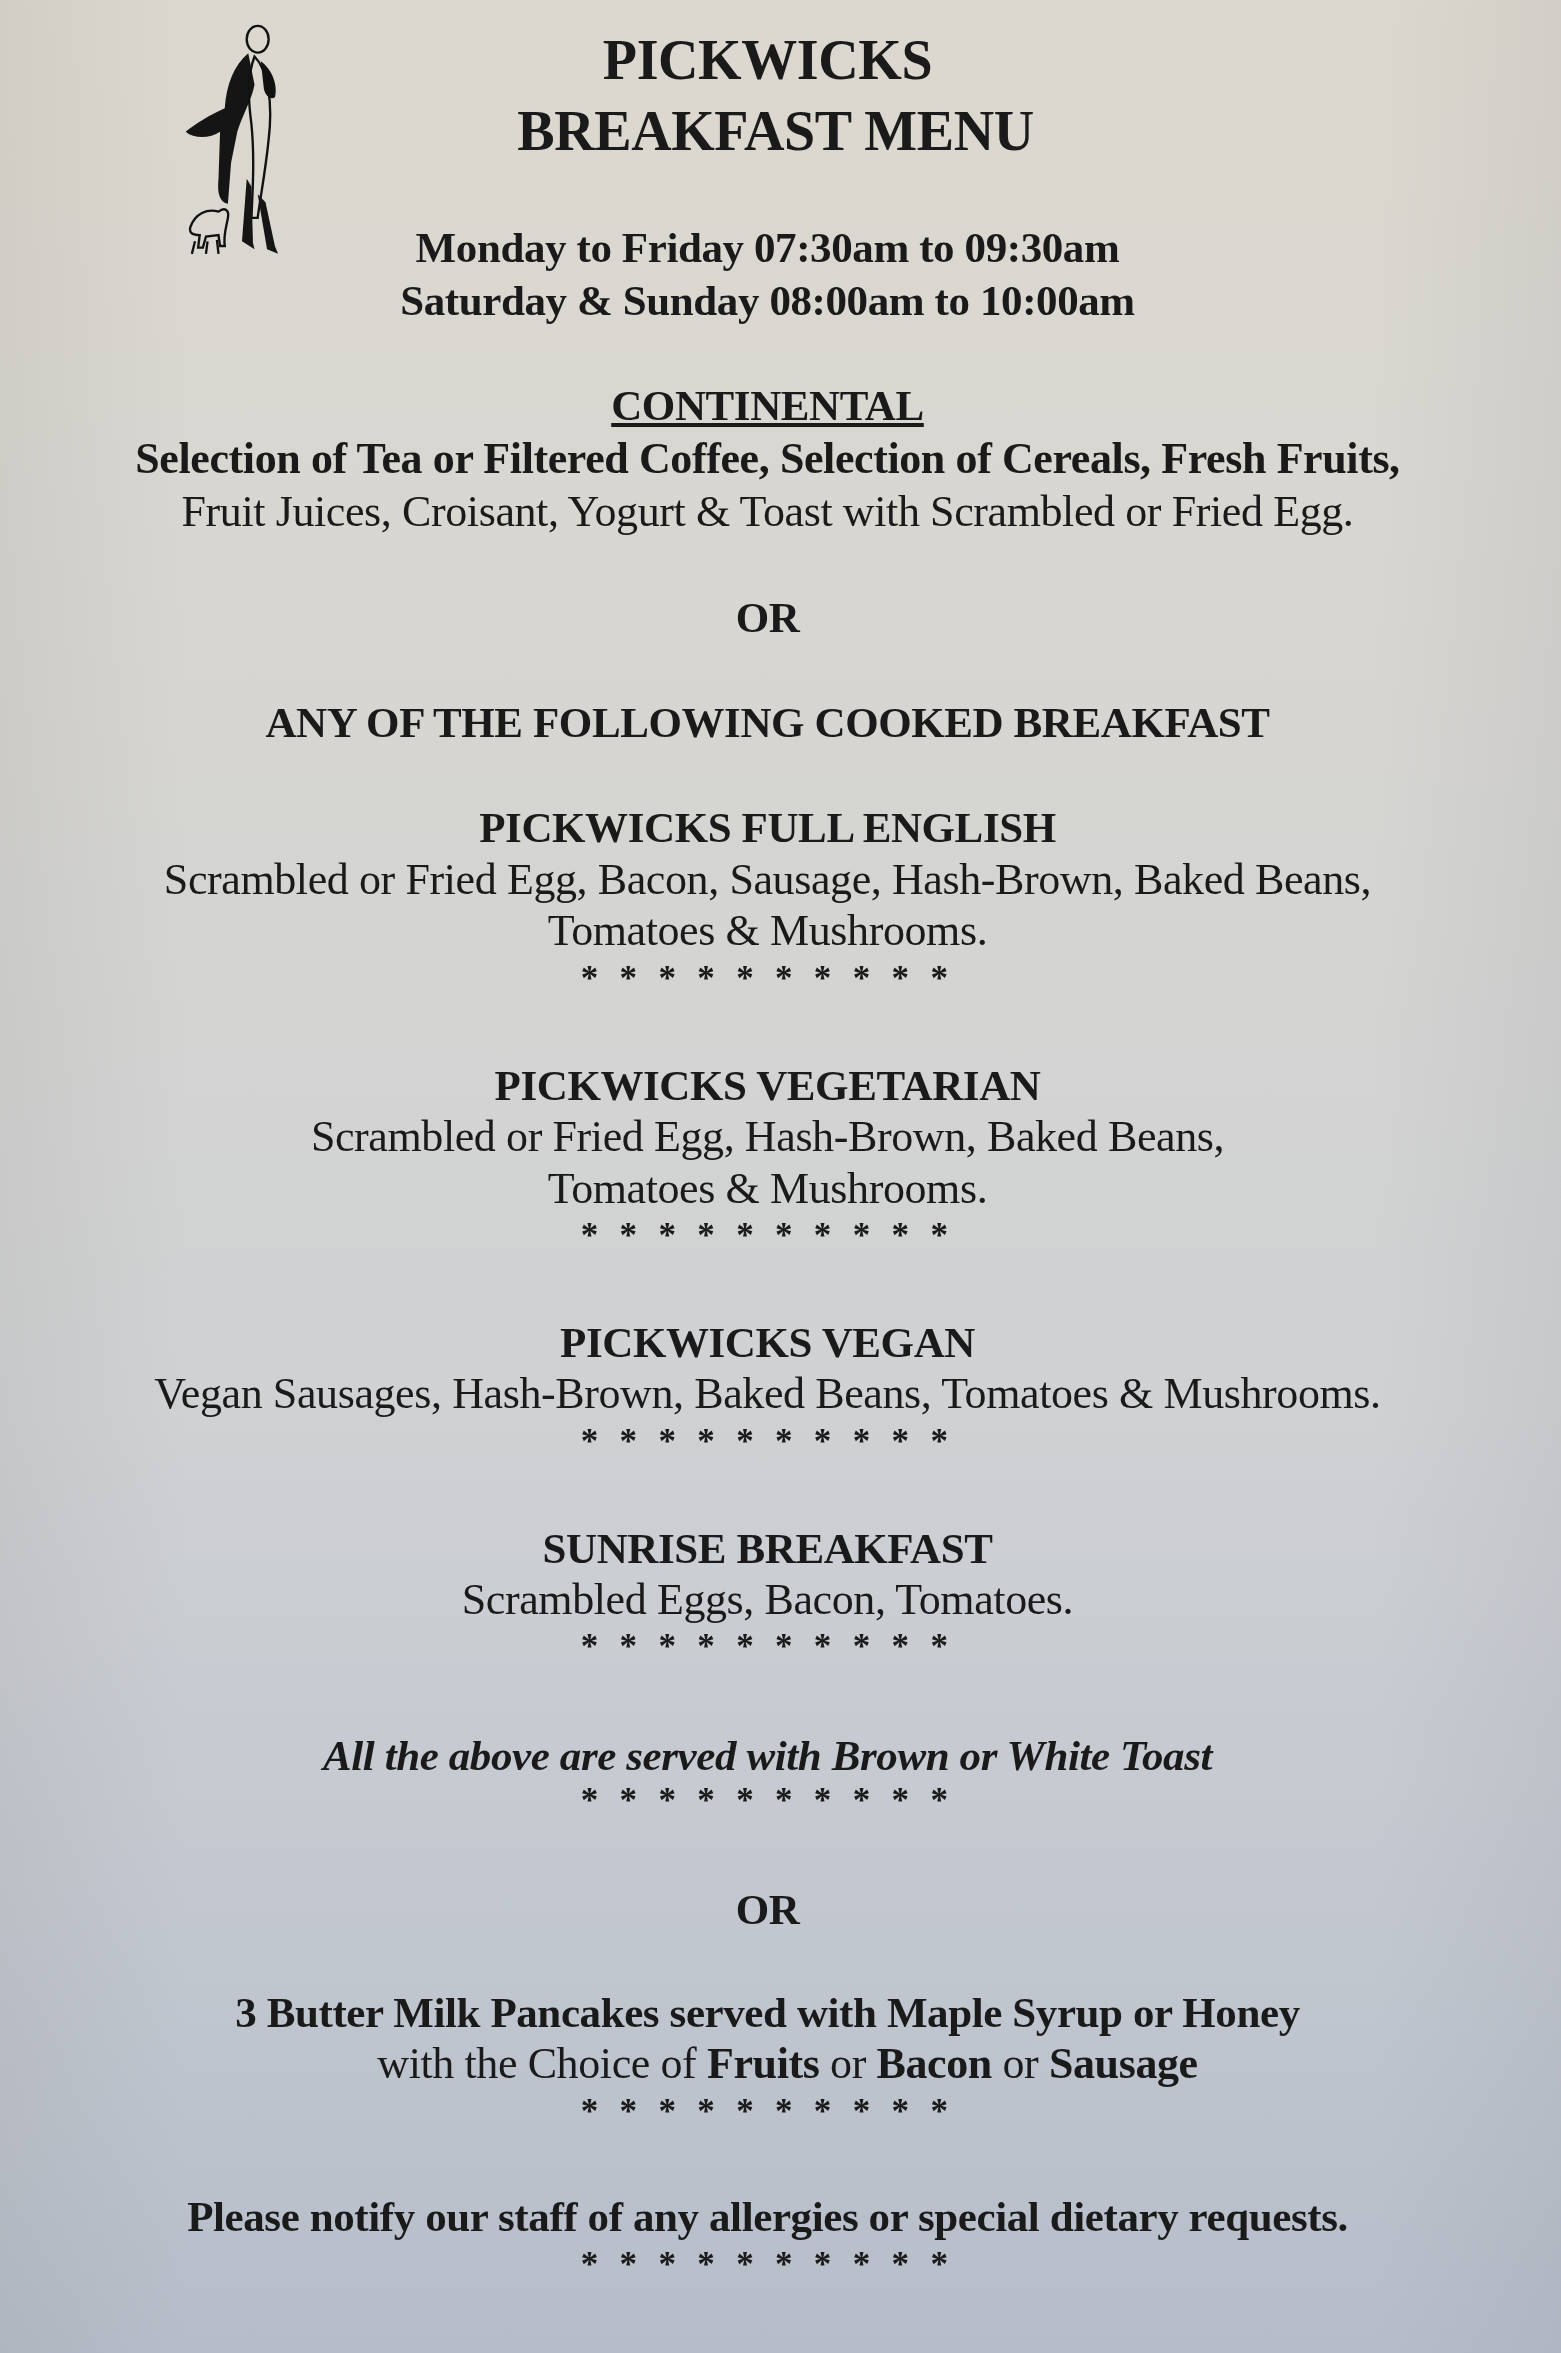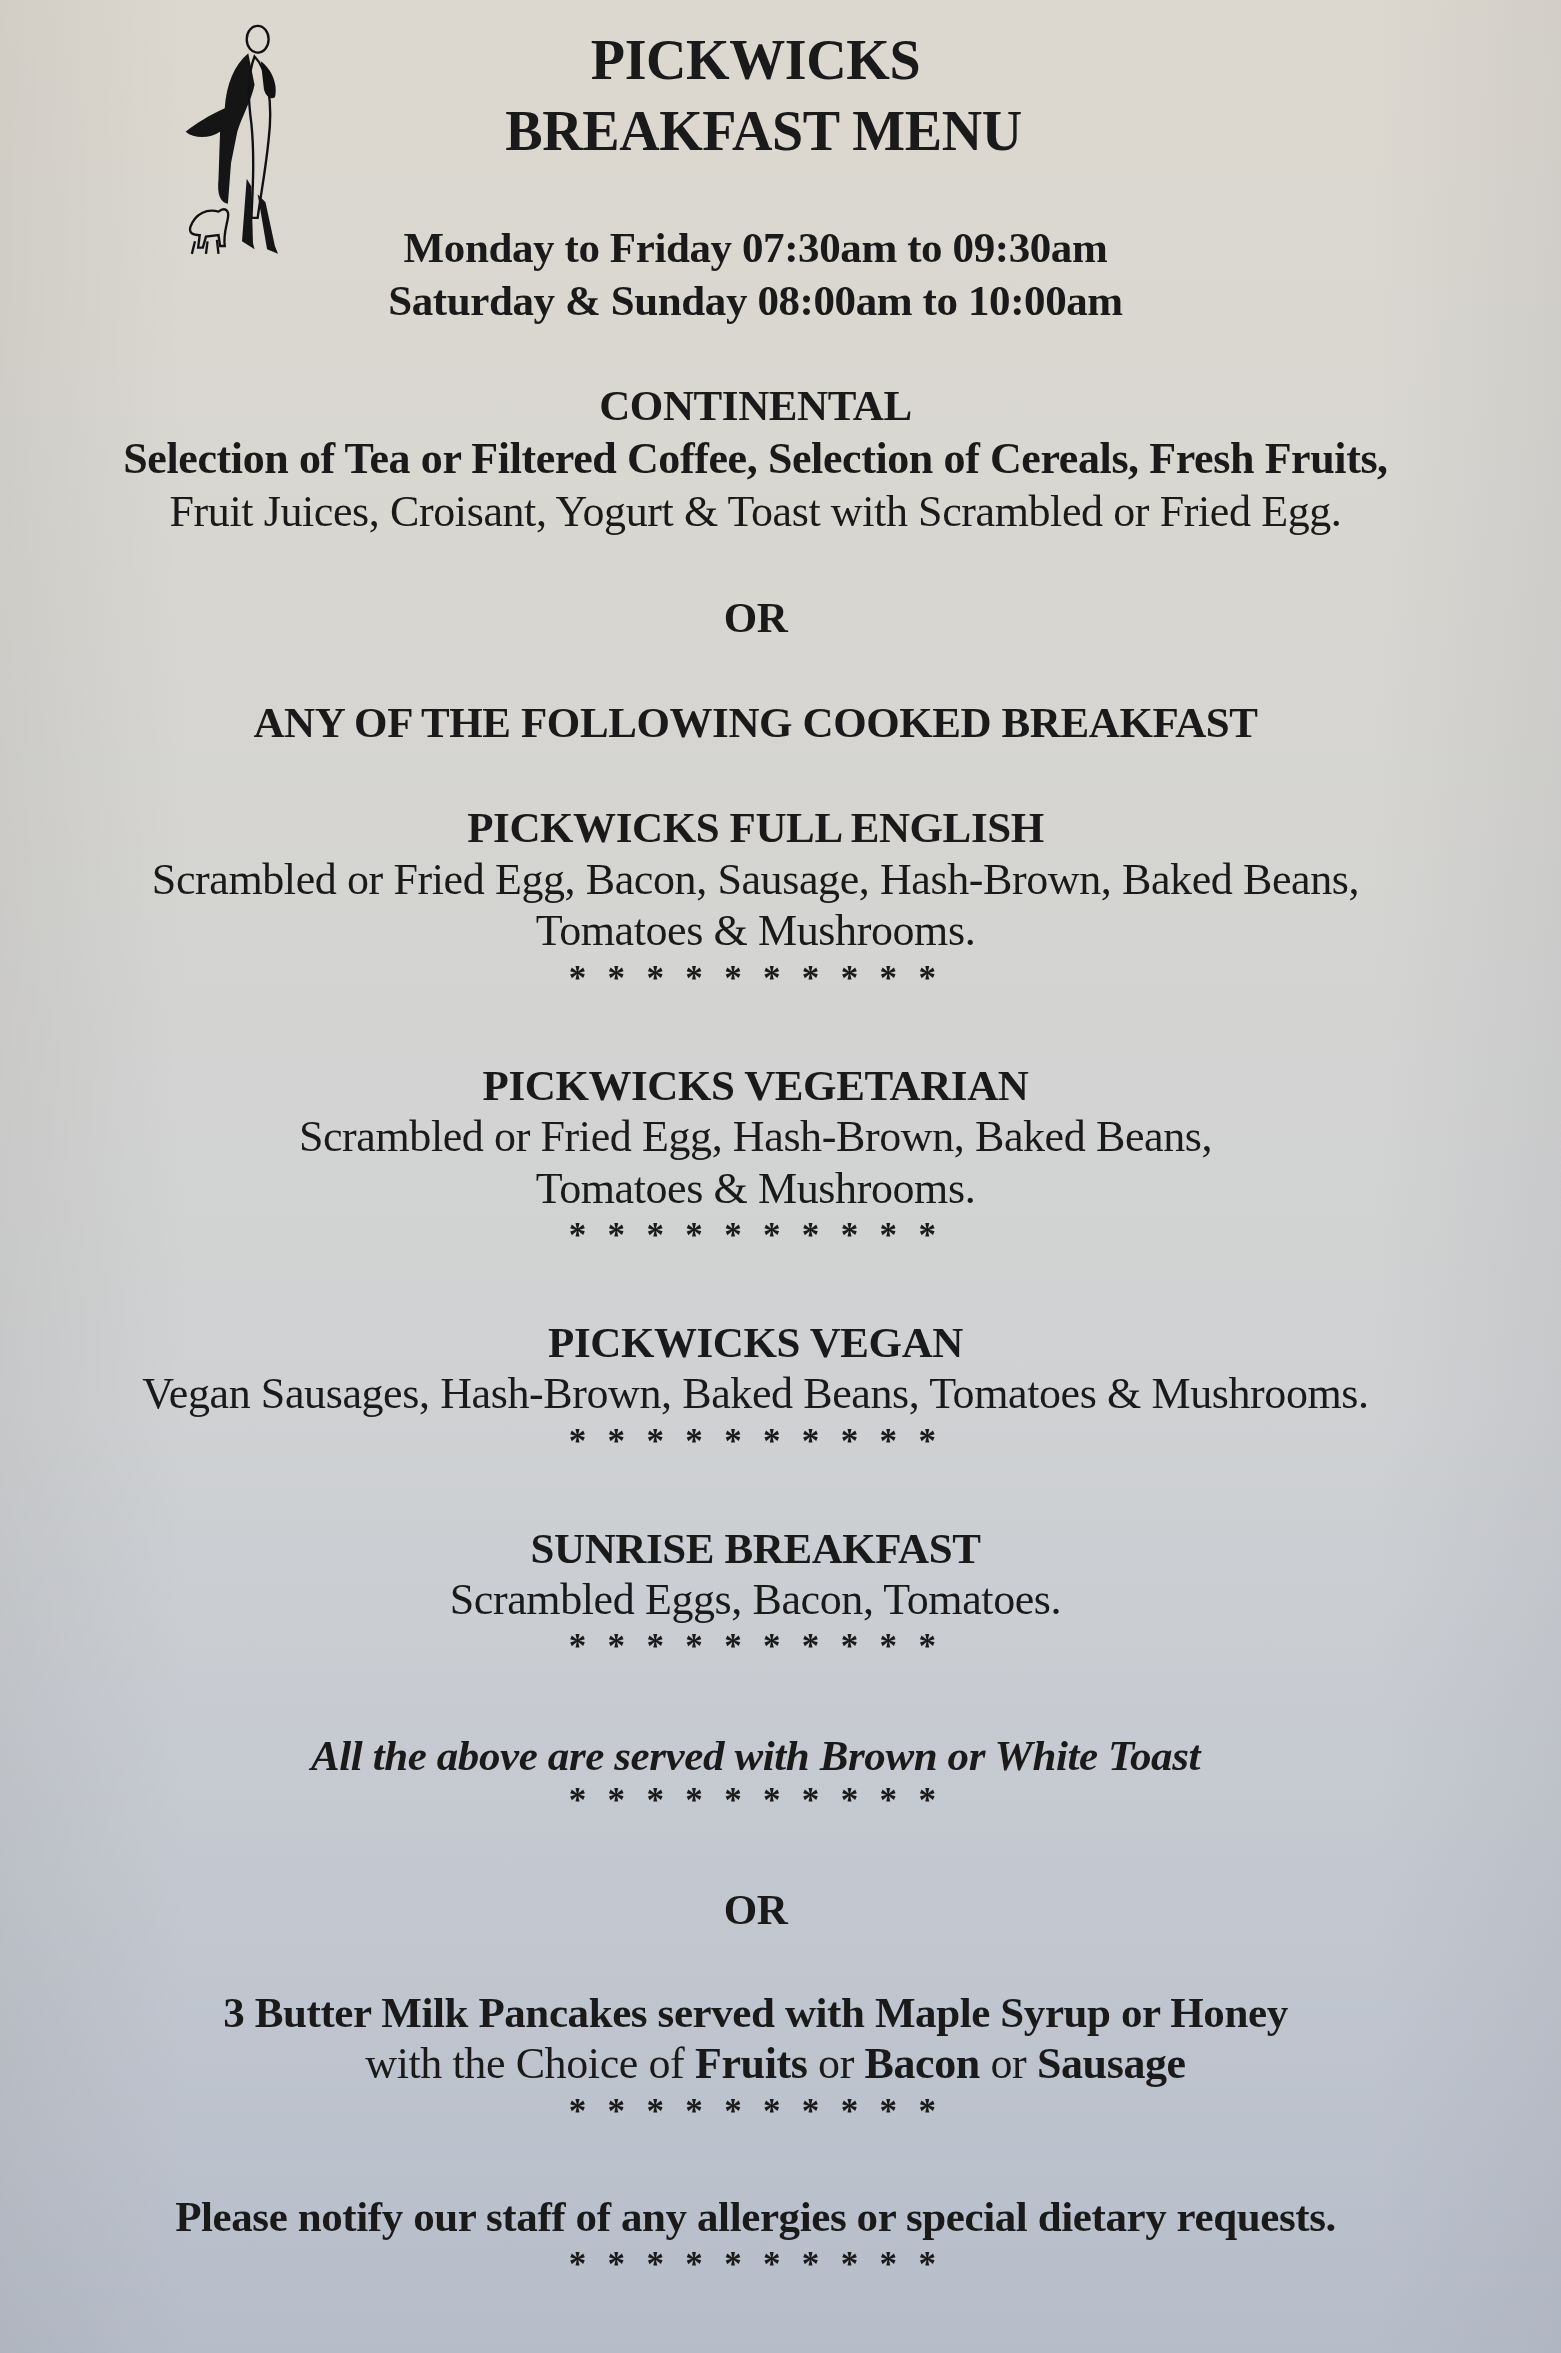--- a/index.html
+++ b/index.html
@@ -23,21 +23,21 @@
       left: 0; top: 0;
       width: 1561px; height: 2354px;
     }
     .vignette {
       position: absolute; inset: 0;
       background: linear-gradient(90deg, rgba(120,115,110,0.10) 0%, rgba(255,255,255,0) 12%, rgba(255,255,255,0) 88%, rgba(120,120,130,0.10) 100%);
       pointer-events: none;
     }
     .line {
       position: absolute;
-      left: 0;
+      left: 12px;
       width: 1511px;
       text-align: center;
       white-space: nowrap;
       letter-spacing: -0.4px;
     }
     .title { font-weight: bold; font-size: 56px; }
     .hours { font-weight: bold; font-size: 43px; }
     .heading { font-weight: bold; font-size: 43px; }
     .body { font-weight: normal; font-size: 44px; }
     .stars { font-size: 35px; letter-spacing: 6.3px; font-weight: bold; }
@@ -70,21 +70,21 @@
     <path d="M14 262 C20 244 36 238 50 242 C58 236 64 240 62 250 C60 262 56 272 58 286 L52 286 L50 272 L34 274 L30 288 L24 288 L26 272 C18 272 12 270 14 262 Z" fill="none" stroke="#111" stroke-width="3"></path>
     <path d="M20 280 L16 296 M36 280 L34 296 M48 278 L50 296" stroke="#111" stroke-width="3"></path>
   </svg>
 
   <div class="line title" style="top:28px;">PICKWICKS</div>
   <div class="line title" style="top:99px;padding-left:8px;">BREAKFAST MENU</div>
 
   <div class="line hours" style="top:223px;">Monday to Friday 07:30am to 09:30am</div>
   <div class="line hours" style="top:276px;">Saturday &amp; Sunday 08:00am to 10:00am</div>
 
-  <div class="line heading" style="top:381px;">CONTINENTAL</div>
+  <div class="line heading" style="top:381px;text-decoration:underline;">CONTINENTAL</div>
   <div class="line body" style="top:433px;font-weight:bold;">Selection of Tea or Filtered Coffee, Selection of Cereals, Fresh Fruits,</div>
   <div class="line body" style="top:486px;">Fruit Juices, Croisant, Yogurt &amp; Toast with Scrambled or Fried Egg.</div>
 
   <div class="line heading" style="top:593px;">OR</div>
 
   <div class="line heading" style="top:698px;">ANY OF THE FOLLOWING COOKED BREAKFAST</div>
 
   <div class="line heading" style="top:803px;">PICKWICKS FULL ENGLISH</div>
   <div class="line body" style="top:854px;">Scrambled or Fried Egg, Bacon, Sausage, Hash-Brown, Baked Beans,</div>
   <div class="line body" style="top:905px;">Tomatoes &amp; Mushrooms.</div>

